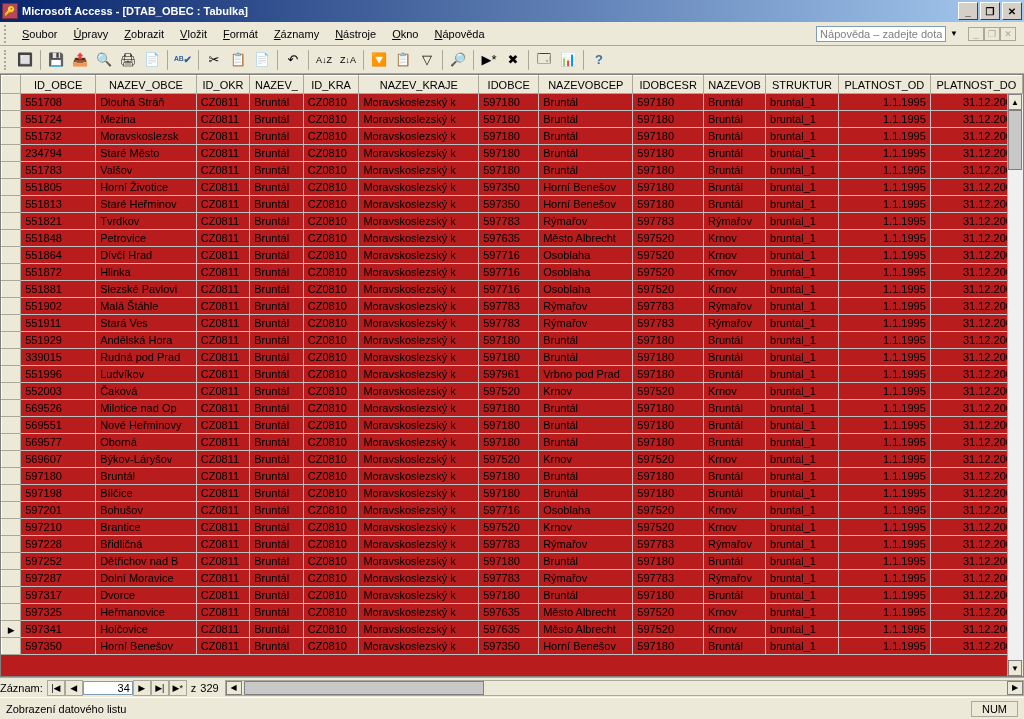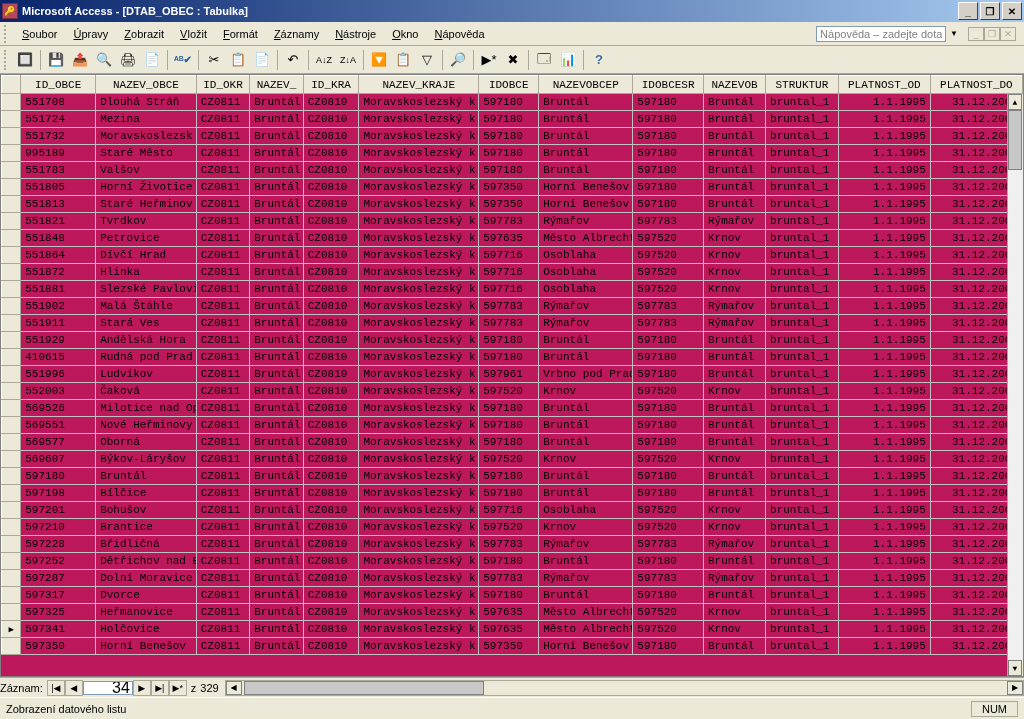--- a/index.html
+++ b/index.html
@@ -93,25 +93,24 @@
     margin-right: 2px;
   }
   .tbtn {
     width: 22px; height: 22px;
     display: flex; align-items: center; justify-content: center;
     font-size: 13px;
   }
   .tsep { width:1px; height:20px; background:#aca899; margin:0 2px; }
   .datasheet-wrap {
     flex: 1;
-    background: #be185d;
+    background: #b91c1c;
     overflow: hidden;
     position: relative;
     border: 1px solid #808080;
-    font-family: Liberation Mono, monospace;
   }
   table.datasheet {
     border-collapse: collapse;
     font-size: 11px;
     table-layout: fixed;
     width: 100%;
   }
   .datasheet th {
     background: #ece9d8;
     border: 1px solid #aca899;
@@ -148,21 +147,21 @@
     padding: 0 0;
   }
   .nav-bar .navbtn {
     width:18px;height:16px;
     border:1px solid #aca899;
     background:#ece9d8;
     display:flex;align-items:center;justify-content:center;
     font-size:9px;
   }
   .nav-bar input {
-    width: 50px; height:14px; font-size:16px;
+    width: 50px; height:14px; font-size:11px;
     border:1px solid #7f9db9; text-align:right; padding:0 2px;
   }
   .hscroll {
     flex:1; height:16px;
     background:#ece9d8;
     border:1px solid #aca899;
     margin-left:6px;
     position:relative;
   }
   .hscroll .thumb {
@@ -336,21 +335,21 @@
           <td>597180</td>
           <td>Bruntál</td>
           <td>597180</td>
           <td>Bruntál</td>
           <td>bruntal_1</td>
           <td class="num">1.1.1995</td>
           <td class="num">31.12.2004</td>
         </tr>
         <tr>
           <td class="rowhdr"></td>
-          <td>995189</td>
+          <td>234794</td>
           <td>Staré Město</td>
           <td>CZ0811</td>
           <td>Bruntál</td>
           <td>CZ0810</td>
           <td>Moravskoslezský k</td>
           <td>597180</td>
           <td>Bruntál</td>
           <td>597180</td>
           <td>Bruntál</td>
           <td>bruntal_1</td>
@@ -528,21 +527,21 @@
           <td>597180</td>
           <td>Bruntál</td>
           <td>597180</td>
           <td>Bruntál</td>
           <td>bruntal_1</td>
           <td class="num">1.1.1995</td>
           <td class="num">31.12.2004</td>
         </tr>
         <tr>
           <td class="rowhdr"></td>
-          <td>410615</td>
+          <td>339015</td>
           <td>Rudná pod Prad</td>
           <td>CZ0811</td>
           <td>Bruntál</td>
           <td>CZ0810</td>
           <td>Moravskoslezský k</td>
           <td>597180</td>
           <td>Bruntál</td>
           <td>597180</td>
           <td>Bruntál</td>
           <td>bruntal_1</td>

